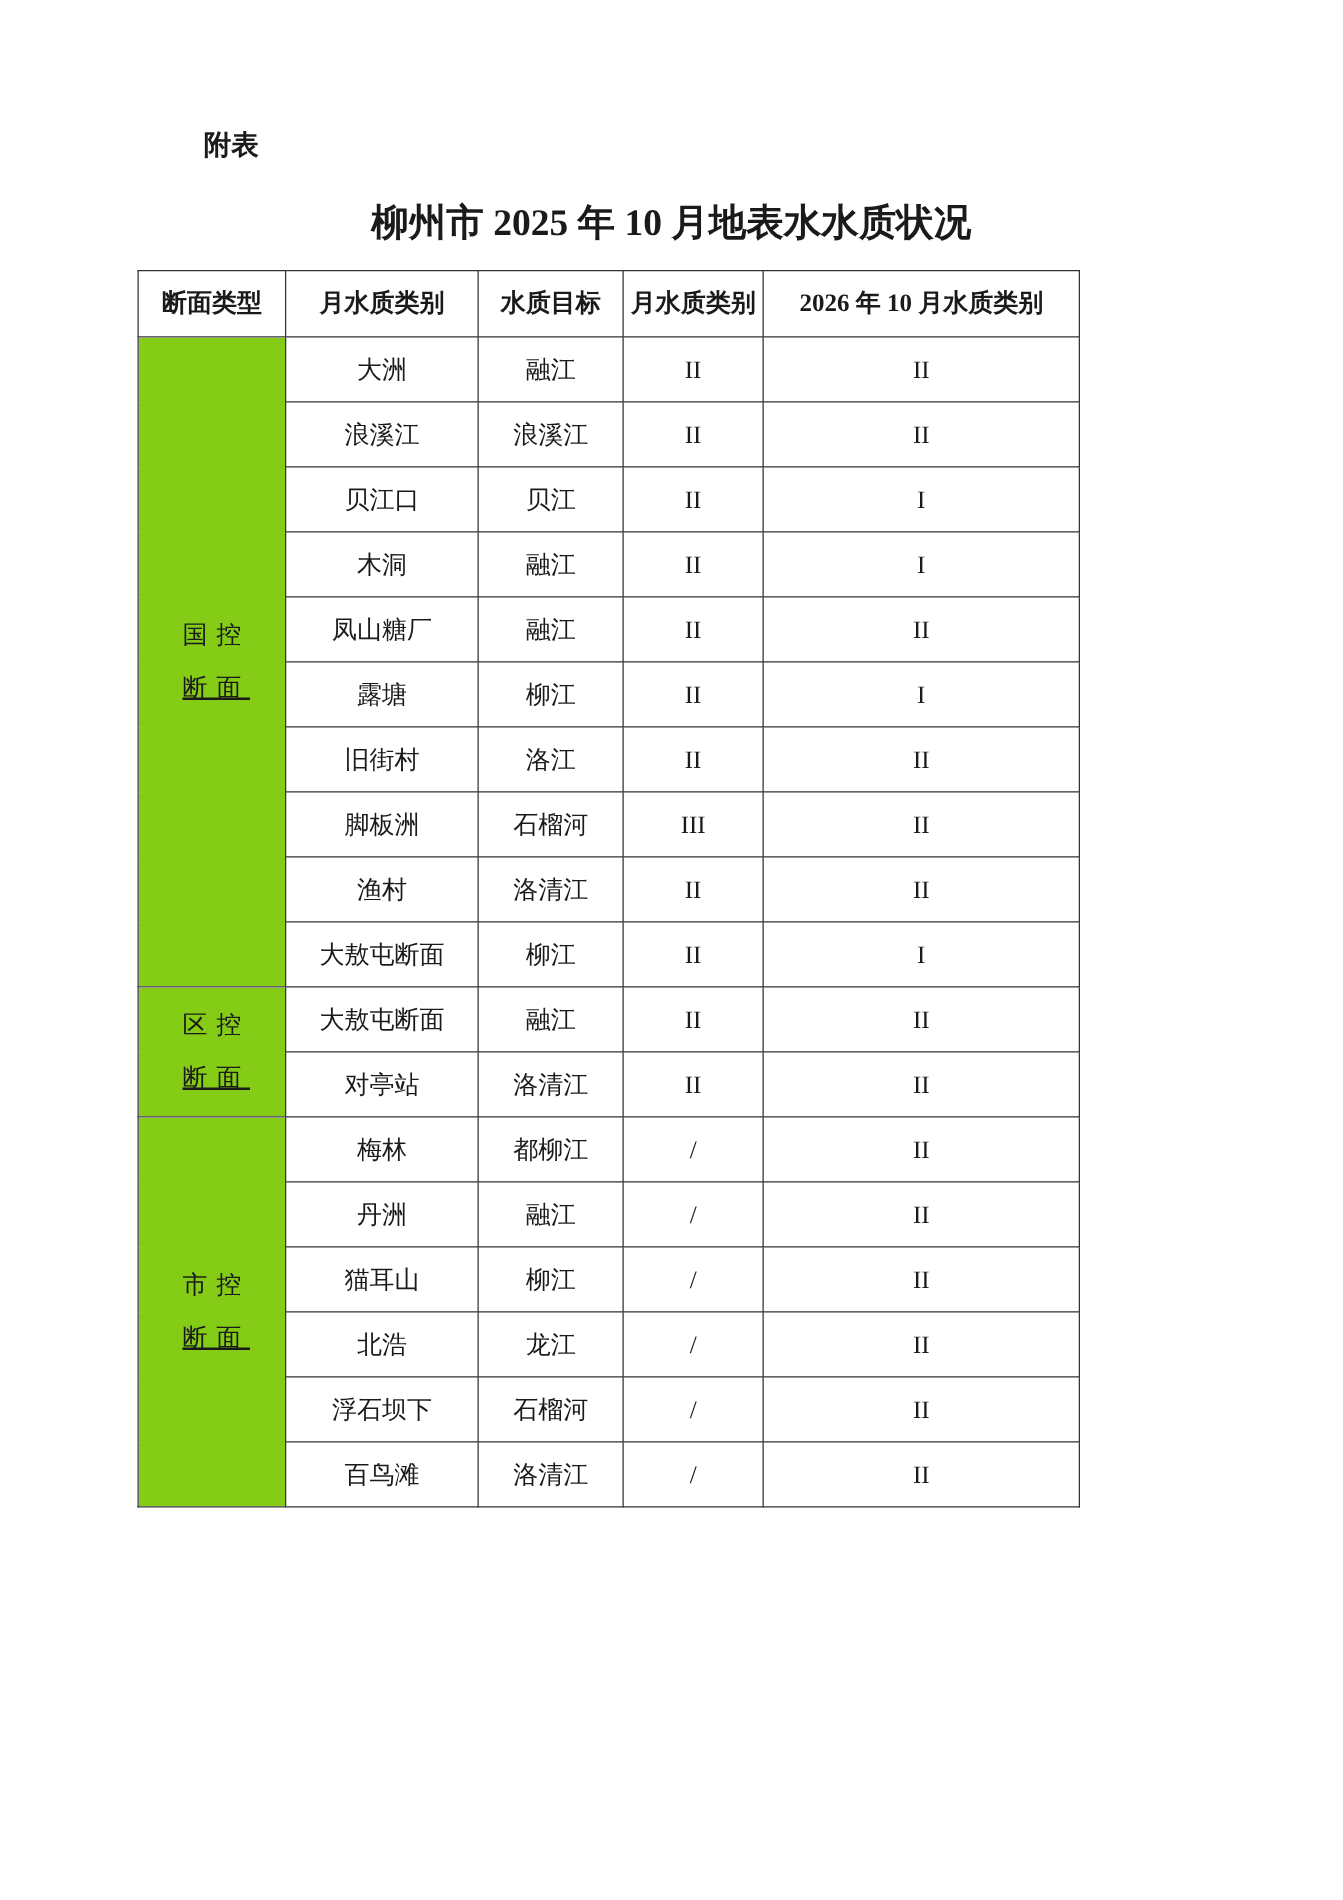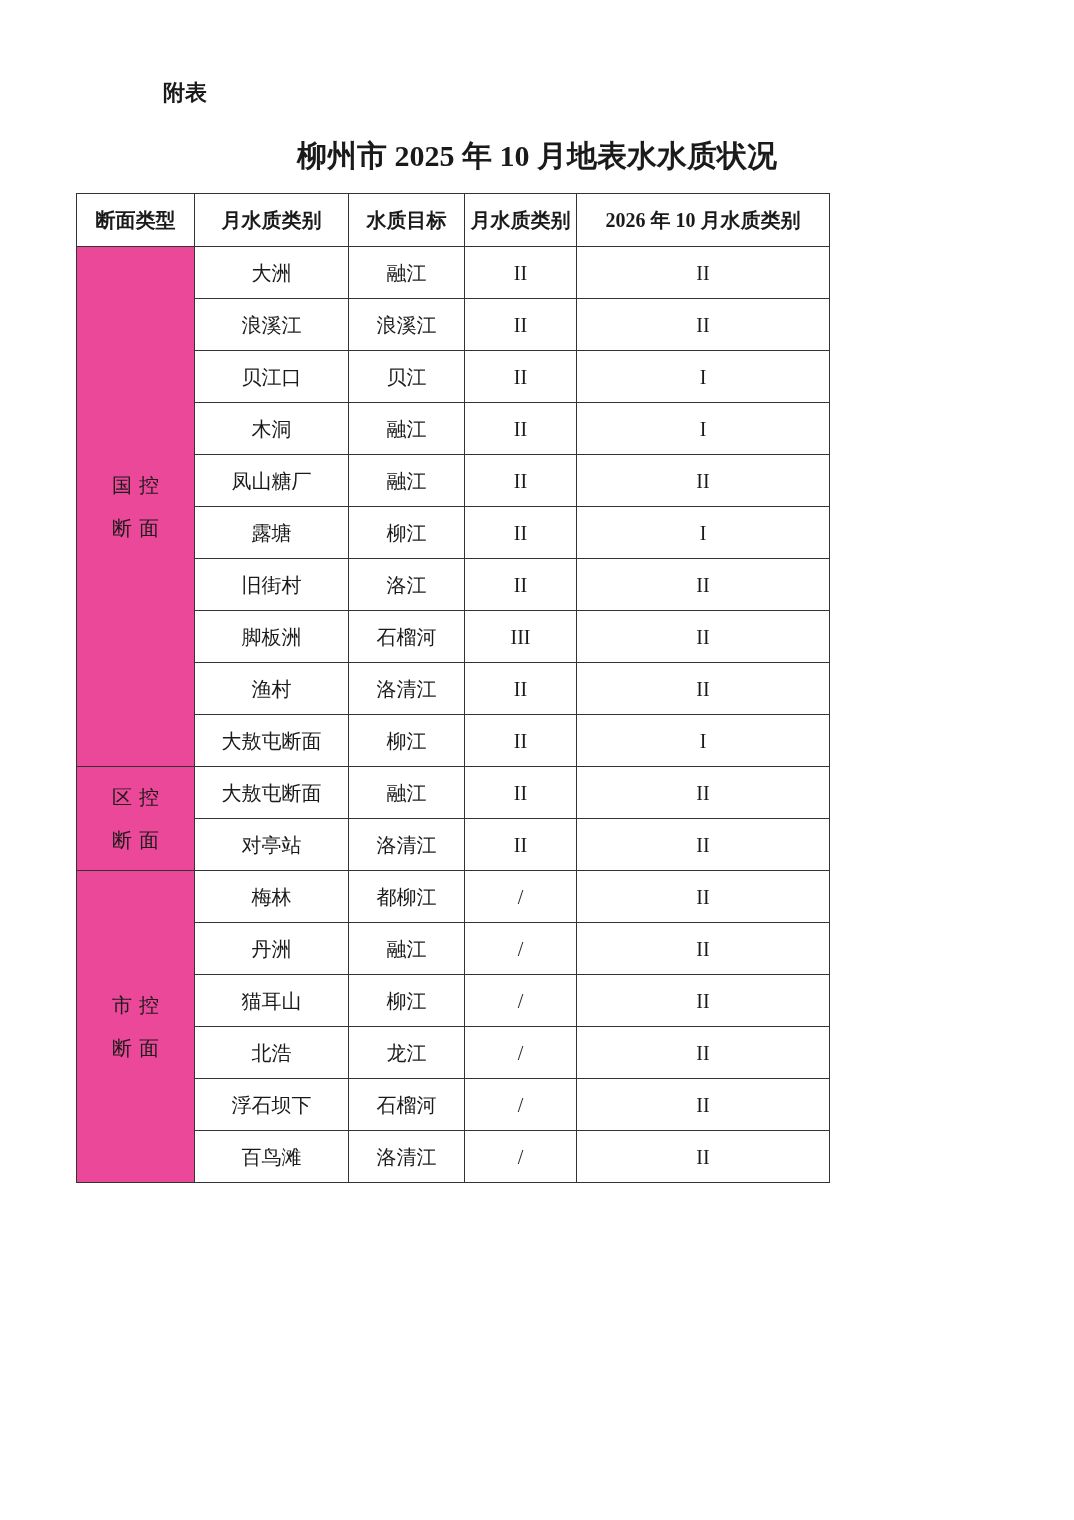--- a/index.html
+++ b/index.html
@@ -14,68 +14,69 @@
     font-family: "Liberation Serif", "DejaVu Serif", serif;
     color: #1a1a1a;
     overflow: hidden;
   }
   .page {
     width: 1074px;
     height: 1520px;
     background: #ffffff;
   }
   .appendix-label {
-    padding-top: 81px;
+    padding-top: 104px;
     margin-left: 163px;
     font-size: 22px;
     font-weight: bold;
     line-height: 1.1;
   }
   .doc-title {
     margin-top: 34px;
     width: 1074px;
     text-align: center;
     font-size: 30px;
     font-weight: bold;
     line-height: 1.1;
   }
   table.wq-table {
     border-collapse: collapse;
     table-layout: fixed;
     width: 753px;
-    margin: 21px 0 0 76px;
+    margin: 21px 0 0 110px;
   }
   .wq-table th,
   .wq-table td {
     border: 1px solid #333333;
     text-align: center;
     vertical-align: middle;
     padding: 0;
     font-size: 20px;
     line-height: 1.2;
     overflow: hidden;
   }
   .wq-table thead th {
     height: 52px;
     font-weight: bold;
   }
   .wq-table tbody td {
     height: 51px;
     font-weight: normal;
   }
   .group-cell {
-    background: #ec4899;
+    background: #84cc16;
   }
   .group-line {
     line-height: 1;
     letter-spacing: 7px;
     text-indent: 7px;
   }
   .group-line + .group-line {
     margin-top: 23px;
+    text-decoration: underline;
   }
 </style>
 </head>
 <body>
 
 <div class="page">
 
   <div class="appendix-label">附表</div>
 
   <div class="doc-title">柳州市 2025 年 10 月地表水水质状况</div>

